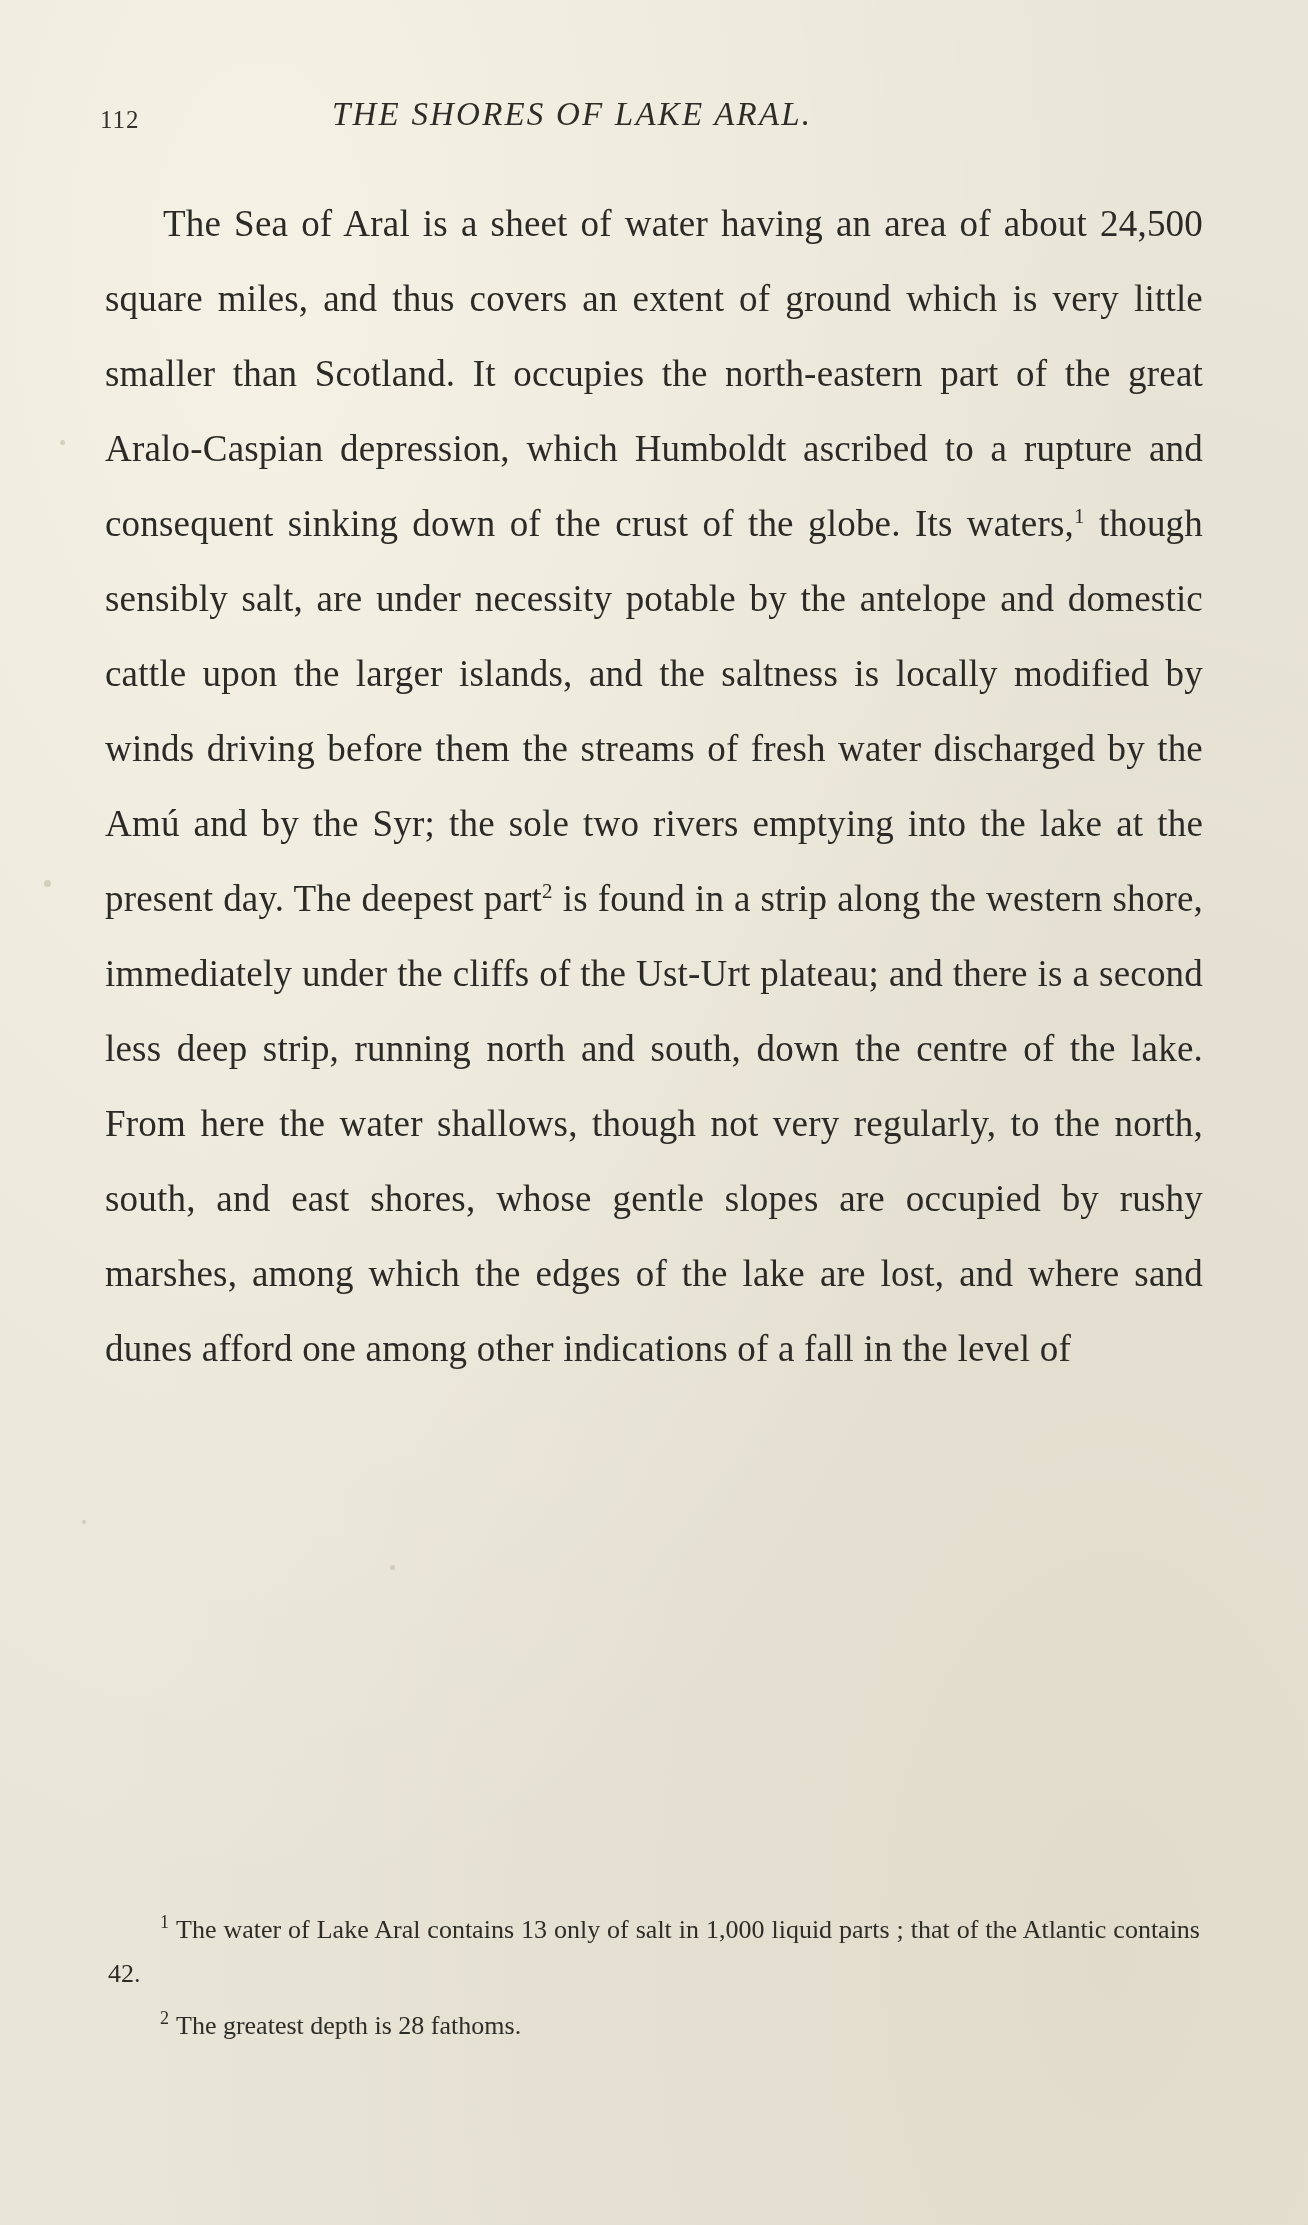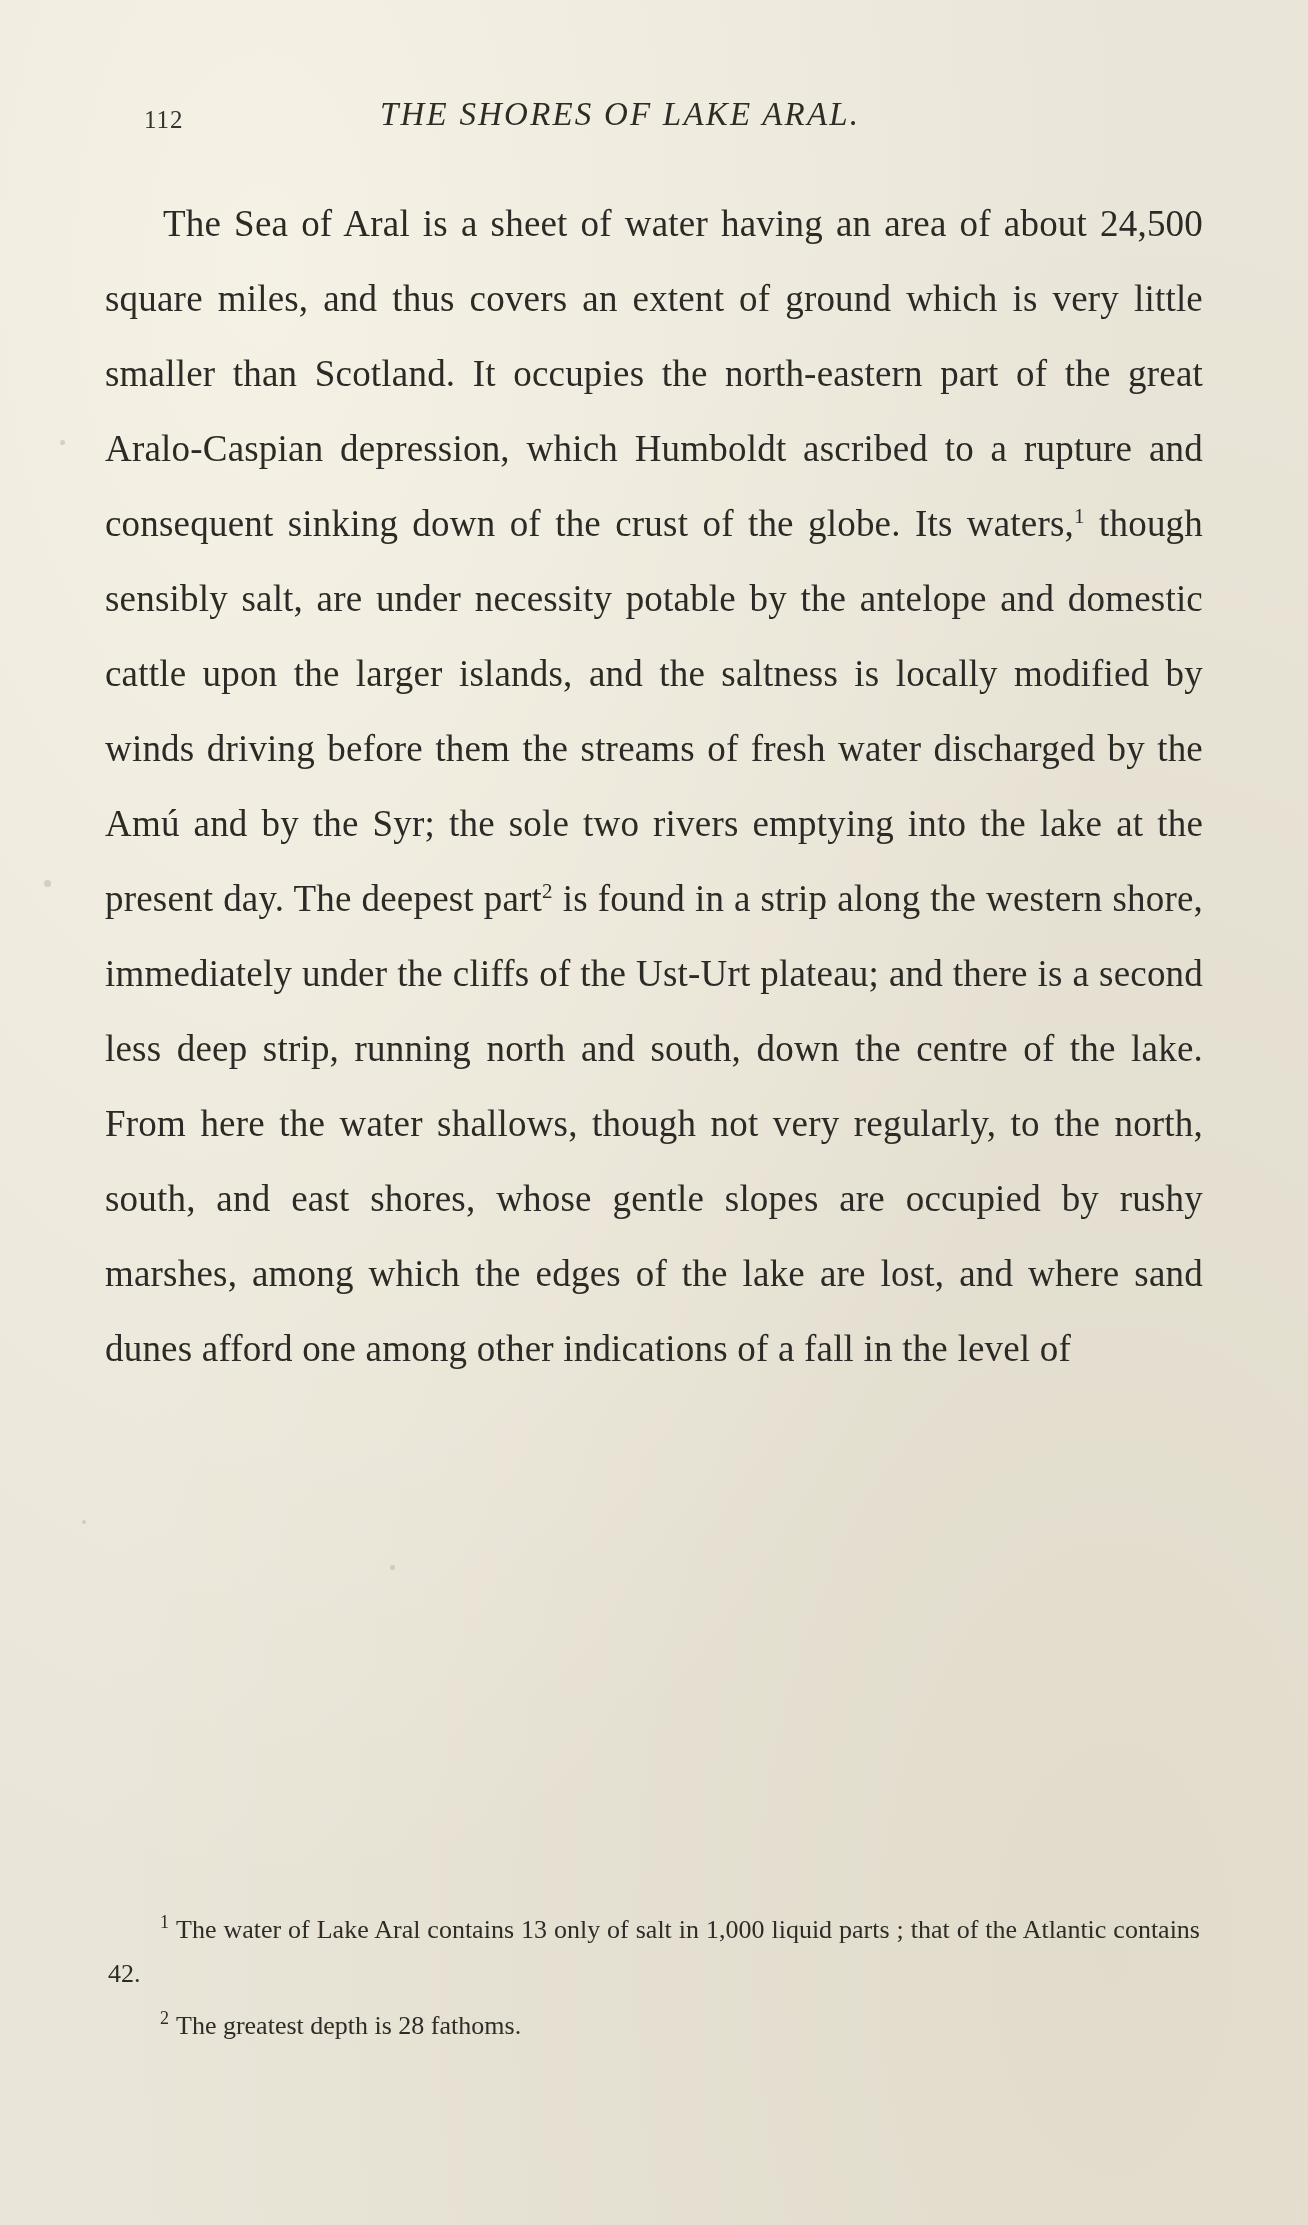--- a/index.html
+++ b/index.html
@@ -36,32 +36,30 @@
     margin-bottom: 42px;
   }
   .folio {
     position: absolute;
     left: 0;
     top: 10px;
     font-family: "Liberation Serif", serif;
     font-size: 25px;
     letter-spacing: 1px;
     color: #35332d;
-    margin-left: 44px;
   }
   .head-title {
     position: absolute;
     left: 232px;
     top: 0;
     font-style: italic;
     font-size: 33px;
     letter-spacing: 2.2px;
     color: #2e2c27;
     white-space: nowrap;
-    margin-left: 48px;
   }
   .body-text p {
     margin: 5px;
     font-size: 37px;
     line-height: 75px;
     text-align: justify;
     text-justify: inter-word;
     color: #2b2a26;
     letter-spacing: 0.2px;
   }

